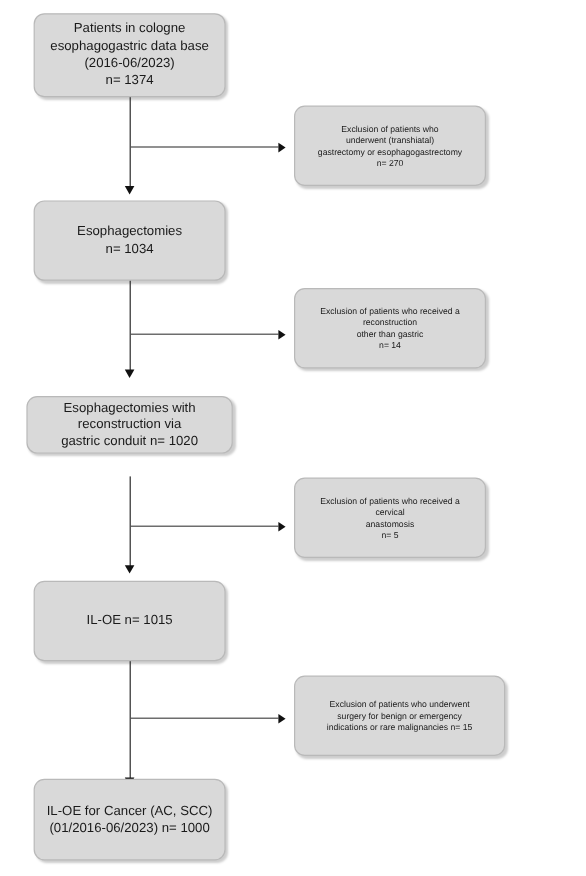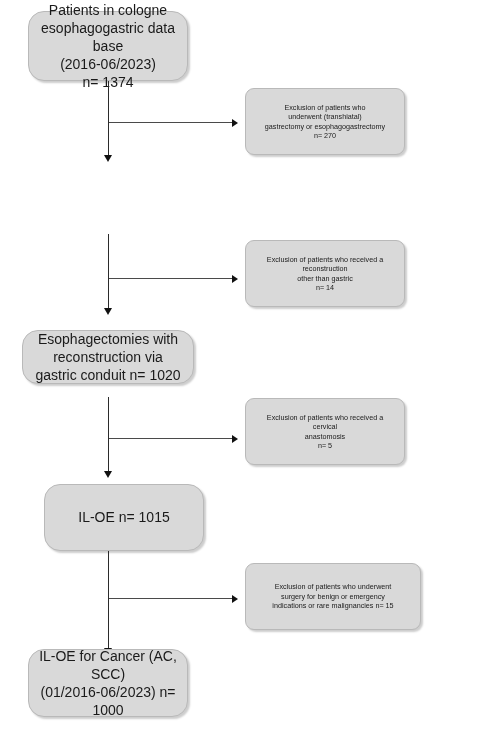--- a/index.html
+++ b/index.html
@@ -31,21 +31,21 @@
     text-align: center;
     color: #1a1a1a;
     line-height: 1.30;
     padding: 2px 7px;
   }
   .node .node-text {
     display: block;
     width: 100%;
     white-space: pre-line;
   }
-  .main-node { font-size: 14px; border-radius: 16px; }
+  .main-node { font-size: 11px; }
   .excl-node { font-size: 7.2px; }
 
   
   .v-line {
     position: absolute;
     width: 1.3px;
     background: #2b2b2b;
   }
   .h-line {
     position: absolute;
@@ -85,51 +85,55 @@
   <div class="h-line" style="left:109px; top:122px; width:123px;"></div>
   <div class="arrow-right" style="left:232px; top:118.5px;"></div>
 
   <div class="node excl-node" style="left:245px; top:88px; width:160px; height:67px;">
     <span class="node-text">Exclusion of patients who
 underwent  (transhiatal)
 gastrectomy or esophagogastrectomy
 n= 270</span>
   </div>
 
+  <div class="node main-node" style="left:28px; top:167px; width:160px; height:67px;">
+    <span class="node-text">Esophagectomies
+n= 1034</span>
+  </div>
 
   <div class="v-line" style="left:108px; top:234px; height:78px;"></div>
   <div class="arrow-down" style="left:104.2px; top:308px;"></div>
   <div class="h-line" style="left:109px; top:278px; width:123px;"></div>
   <div class="arrow-right" style="left:232px; top:274.5px;"></div>
 
   <div class="node excl-node" style="left:245px; top:240px; width:160px; height:67px;">
     <span class="node-text">Exclusion of patients who received a
 reconstruction
 other than gastric
 n= 14</span>
   </div>
 
-  <div class="node main-node" style="left:22px; top:330px; width:172px; height:54px;">
+  <div class="node main-node" style="left:22px; top:330px; width:172px; height:48px;">
     <span class="node-text">Esophagectomies with reconstruction via
 gastric conduit n= 1020</span>
   </div>
 
   <div class="v-line" style="left:108px; top:397px; height:78px;"></div>
   <div class="arrow-down" style="left:104.2px; top:471px;"></div>
   <div class="h-line" style="left:109px; top:438px; width:123px;"></div>
   <div class="arrow-right" style="left:232px; top:434.5px;"></div>
 
   <div class="node excl-node" style="left:245px; top:398px; width:160px; height:67px;">
     <span class="node-text">Exclusion of patients who received a
 cervical
 anastomosis
 n= 5</span>
   </div>
 
-  <div class="node main-node" style="left:44px; top:484px; width:160px; height:67px;">
+  <div class="node main-node" style="left:28px; top:484px; width:160px; height:67px;">
     <span class="node-text">IL-OE n= 1015</span>
   </div>
 
   <div class="v-line" style="left:108px; top:551px; height:106px;"></div>
   <div class="arrow-down" style="left:104.2px; top:648px;"></div>
   <div class="h-line" style="left:109px; top:598px; width:123px;"></div>
   <div class="arrow-right" style="left:232px; top:594.5px;"></div>
 
   <div class="node excl-node" style="left:245px; top:563px; width:176px; height:67px;">
     <span class="node-text">Exclusion of patients who underwent

